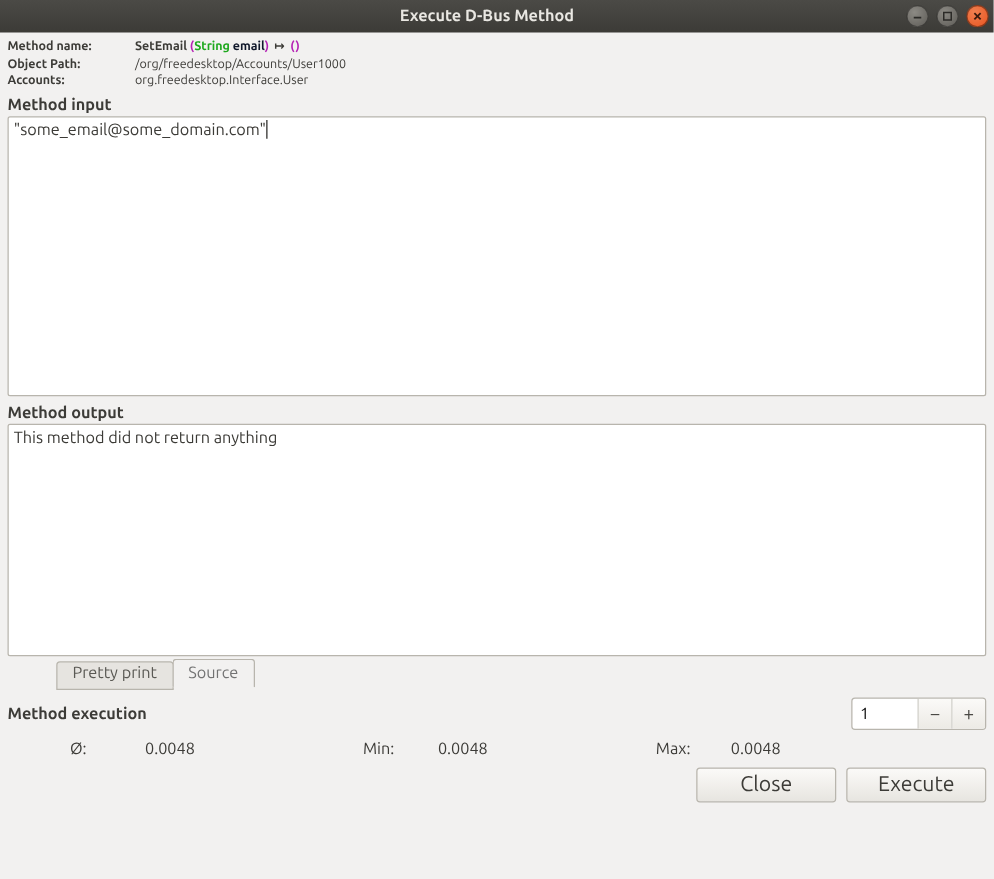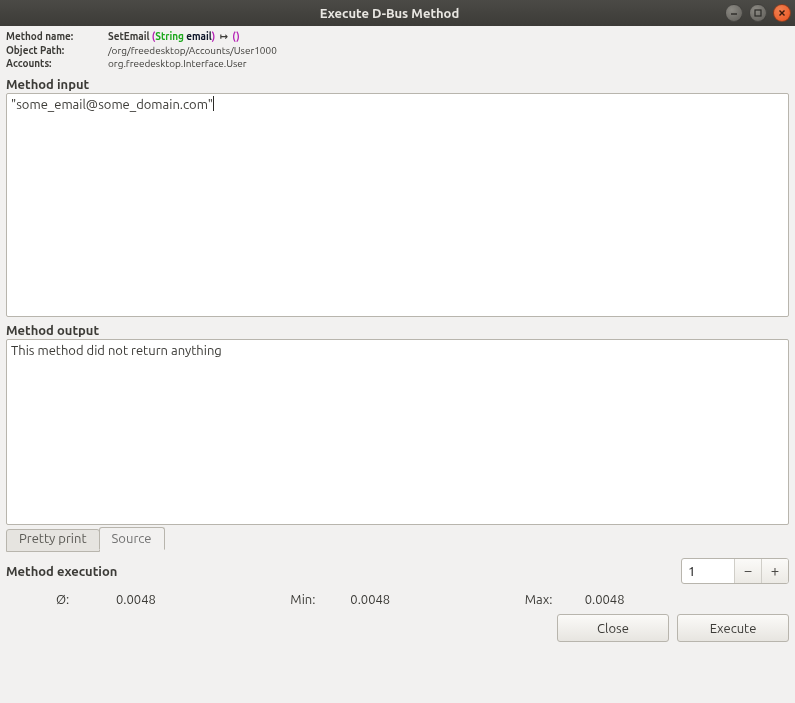--- a/index.html
+++ b/index.html
@@ -143,20 +143,21 @@
   .tab.active {
     background: #f2f1f0;
     border-bottom-color: #f2f1f0;
     color: #737373;
     z-index: 2;
   }
   .tab.inactive {
     top: 2px;
     padding-top: 1px;
     padding-bottom: 4px;
+    margin-left: 39px;
   }
 
   
   .exec-row {
     display: flex;
     align-items: center;
     margin-top: 8px;
     gap: 24px;
   }
   .exec-label {
@@ -202,21 +203,21 @@
     gap: 8px;
     margin-top: 8px;
   }
   .btn {
     min-width: 82px;
     height: 26px;
     padding: 0 14px;
     background: linear-gradient(to bottom, #fbfaf8, #e7e5e0);
     border: 1px solid #b8b5ad;
     border-radius: 3px;
-    font-size: 13px;
+    font-size: 17px;
     color: #3c3b37;
     display: inline-flex;
     align-items: center;
     justify-content: center;
   }
 
   .stats-grid {
     display: grid;
     grid-template-columns: 60px 1fr 60px 1fr 60px 1fr;
     margin-top: 8px;

